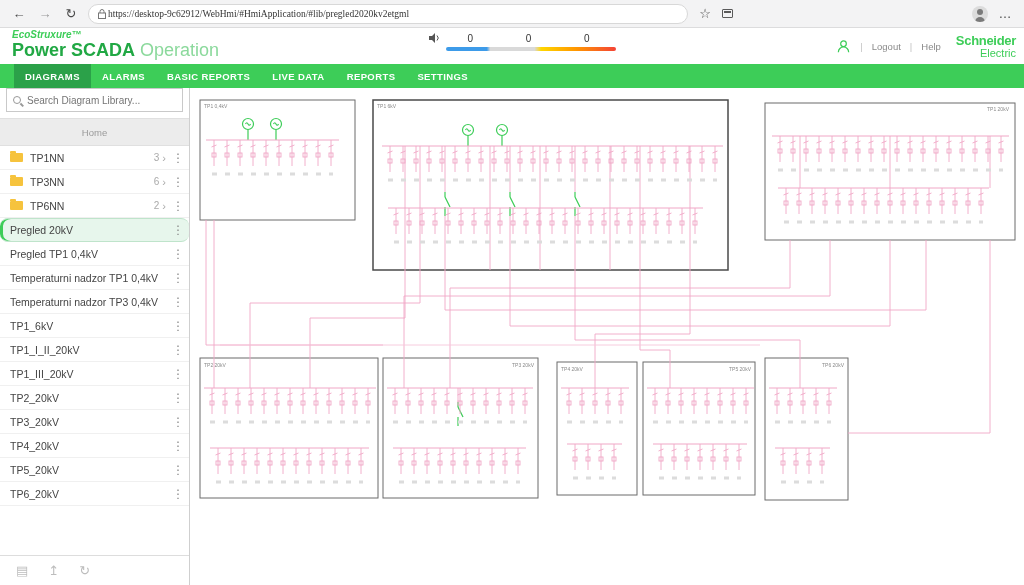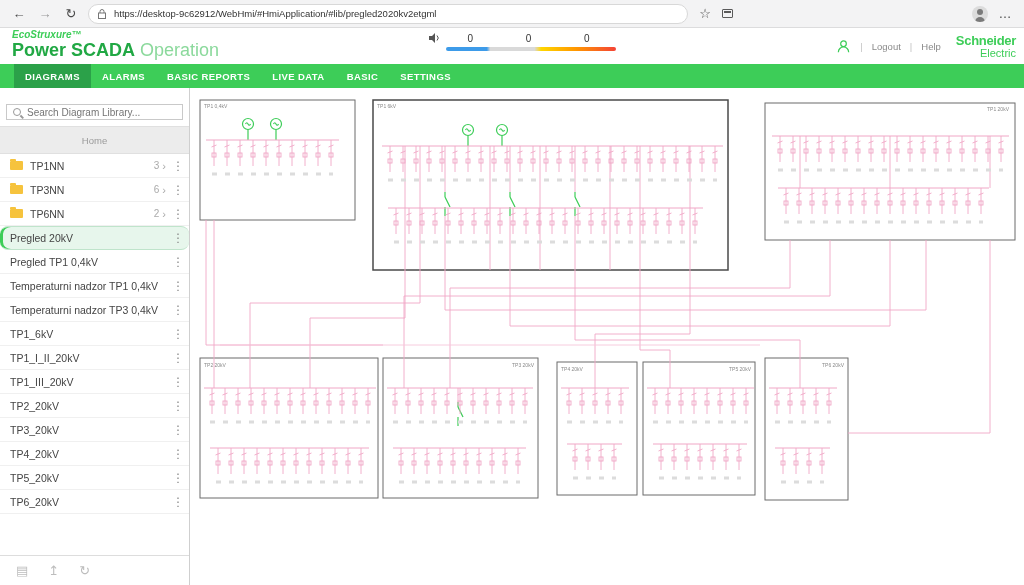--- a/index.html
+++ b/index.html
@@ -3,21 +3,21 @@
 <meta charset="utf-8">
 <style>
   * { margin:0; padding:0; box-sizing:border-box; }
   body { width:1024px; height:585px; overflow:hidden; font-family:"Liberation Sans", sans-serif; background:#fff; }
   .screen { position:relative; width:1024px; height:585px; background:#fff; }
 
   
   .chrome { position:absolute; top:0; left:0; right:0; height:28px; background:#f3f3f4; border-bottom:1px solid #dcdcdd; display:flex; align-items:center; gap:8px; padding:0 10px; }
   .nav-ico { color:#4a4a4a; font-size:13px; width:18px; text-align:center; cursor:default; }
   .nav-ico.dim { color:#9a9a9a; }
-  .urlbar { width:600px; height:20px; background:#fff; border:1px solid #d8d8d8; border-radius:10px; display:flex; align-items:center; gap:8px; padding:0 9px; }
+  .urlbar { width:600px; height:20px; background:#fff; border:1px solid #d8d8d8; border-radius:10px; display:flex; align-items:center; gap:2px; padding:0 9px;font-family:Liberation Serif, serif; }
   .url-text { font-size:9.5px; color:#333; white-space:nowrap; overflow:hidden; }
   .chrome-spacer { flex:1; }
   .ico-collections { width:11px; height:9px; border:1px solid #5a5a5a; border-radius:1px; position:relative; }
   .ico-collections::before { content:""; position:absolute; left:1px; top:1px; right:1px; height:2px; background:#5a5a5a; }
   .avatar { width:16px; height:16px; border-radius:50%; background:#dcdcdc; position:relative; overflow:hidden; }
   .avatar::before { content:""; position:absolute; top:3px; left:5px; width:6px; height:6px; border-radius:50%; background:#7a7a7a; }
   .avatar::after { content:""; position:absolute; bottom:-2px; left:3px; width:10px; height:7px; border-radius:5px 5px 0 0; background:#7a7a7a; }
 
   
   .app-header { position:absolute; top:28px; left:0; right:0; height:36px; background:#fff; }
@@ -42,21 +42,21 @@
   .nav { position:absolute; top:64px; left:0; right:0; height:24px; background:#3dcd58; display:flex; padding-left:14px; }
   .tab { display:flex; align-items:center; padding:0 11px; color:#fff; font-size:9.5px; font-weight:bold; letter-spacing:.4px; cursor:default; }
   .tab.active { background:#2ba149; }
 
   
   .content { position:absolute; top:88px; left:0; right:0; bottom:0; display:flex; }
   .sidebar { width:190px; background:#fff; border-right:1px solid #cfcfcf; display:flex; flex-direction:column; }
   .sb-header { height:26px; display:flex; align-items:center; gap:7px; padding:0 8px; }
   .sb-title { flex:1; font-size:11px; font-weight:bold; color:#555; }
   .sb-hico { color:#555; font-size:12px; cursor:default; }
-  .search { margin:16px 6px 6px; height:16px; border:1px solid #c9c9c9; display:flex; align-items:center; gap:6px; padding:0 6px; }
+  .search { margin:0 6px 6px; height:24px; border:1px solid #c9c9c9; display:flex; align-items:center; gap:6px; padding:0 6px; }
   .mag { width:8px; height:8px; border:1.5px solid #999; border-radius:50%; position:relative; flex:none; }
   .mag::after { content:""; position:absolute; width:4px; height:1.5px; background:#999; transform:rotate(45deg); right:-4px; bottom:-2px; }
   .search input { border:none; outline:none; flex:1; font-size:10px; color:#333; background:transparent; }
   .home { height:28px; background:#ececec; border-top:1px solid #e0e0e0; border-bottom:1px solid #e0e0e0; display:flex; align-items:center; justify-content:center; font-size:9.5px; color:#9a9a9a; }
   .rows { flex:1; overflow:hidden; }
   .row { height:24px; display:flex; align-items:center; padding:0 4px 0 10px; border-bottom:1px solid #f0f0f0; color:#444; cursor:default; }
   .row .label { flex:1; font-size:10.5px; white-space:nowrap; overflow:hidden; text-overflow:ellipsis; }
   .row.selected { background:#e7f6ec; border-top:1px solid #bfe4cb; border-bottom:1px solid #bfe4cb; box-shadow:inset 3px 0 0 #3dcd58;border-radius:8px; }
   .folder-ico { width:13px; height:9px; background:#f6c33d; border-radius:1px; position:relative; margin-right:7px; flex:none; }
   .folder-ico::before { content:""; position:absolute; top:-2px; left:0; width:6px; height:2px; background:#f6c33d; border-radius:1px 1px 0 0; }
@@ -125,21 +125,21 @@
         <div class="logo-bottom">Electric</div>
       </div>
     </div>
   </div>
 
   <div class="nav">
     <div class="tab active">DIAGRAMS</div>
     <div class="tab">ALARMS</div>
     <div class="tab">BASIC REPORTS</div>
     <div class="tab">LIVE DATA</div>
-    <div class="tab">BASIC</div>
+    <div class="tab">REPORTS</div>
     <div class="tab">SETTINGS</div>
   </div>
 
   <div class="content">
 
     <div class="sidebar">
       <div class="search">
         <span class="mag"></span>
         <input placeholder="Search Diagram Library..." style="">
       </div>

